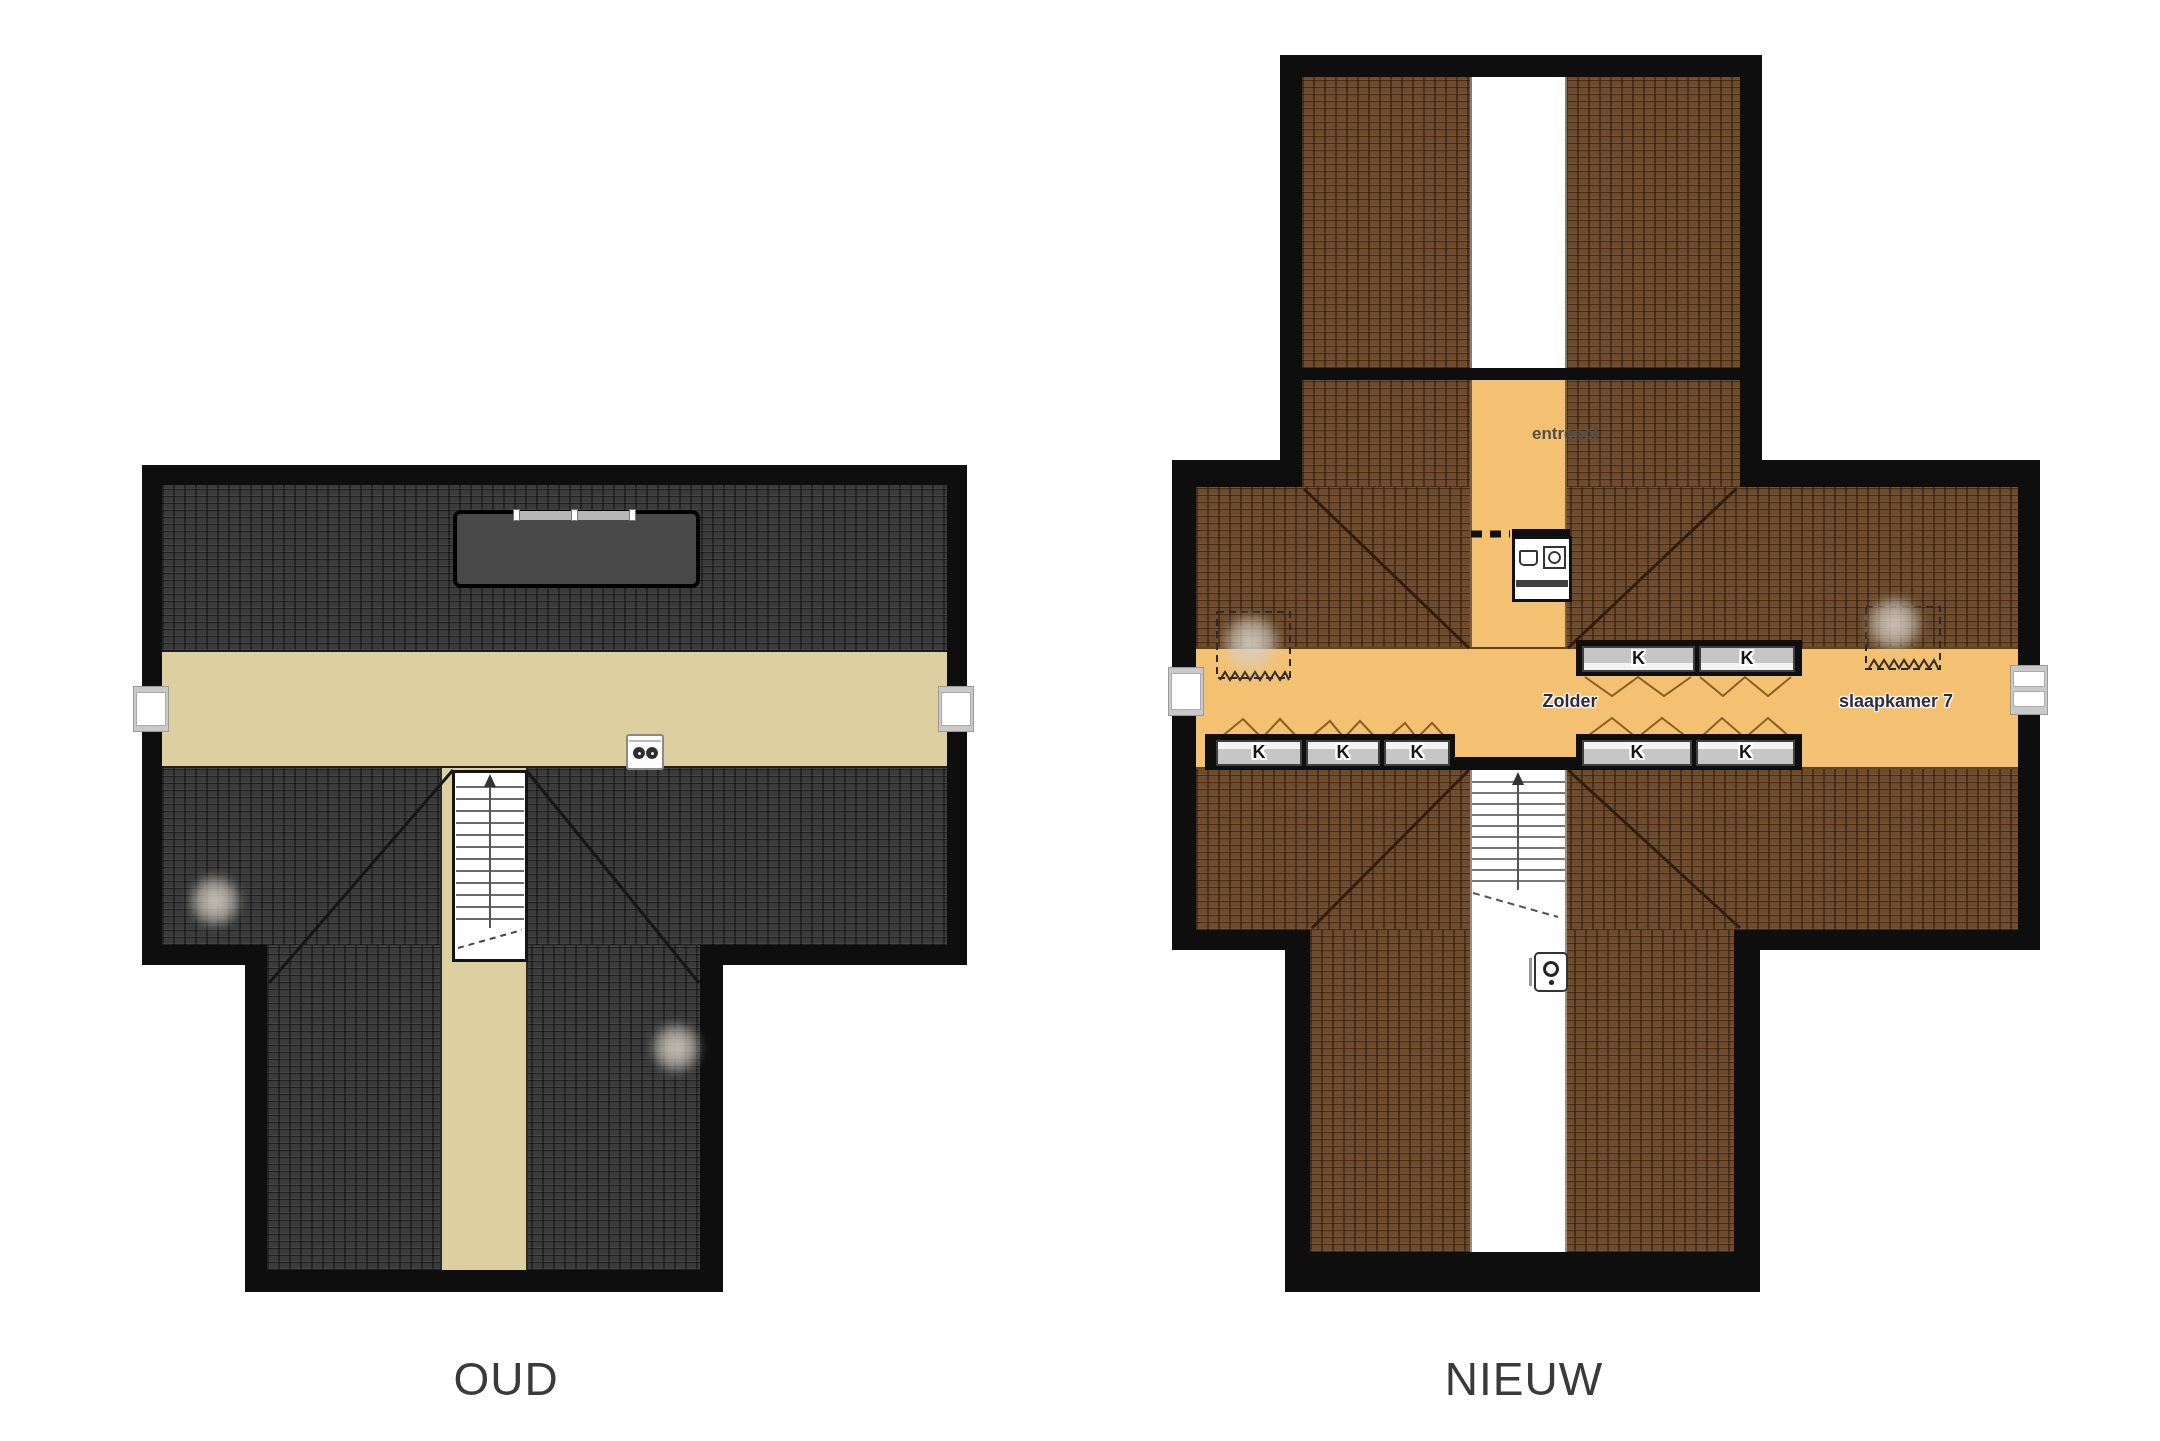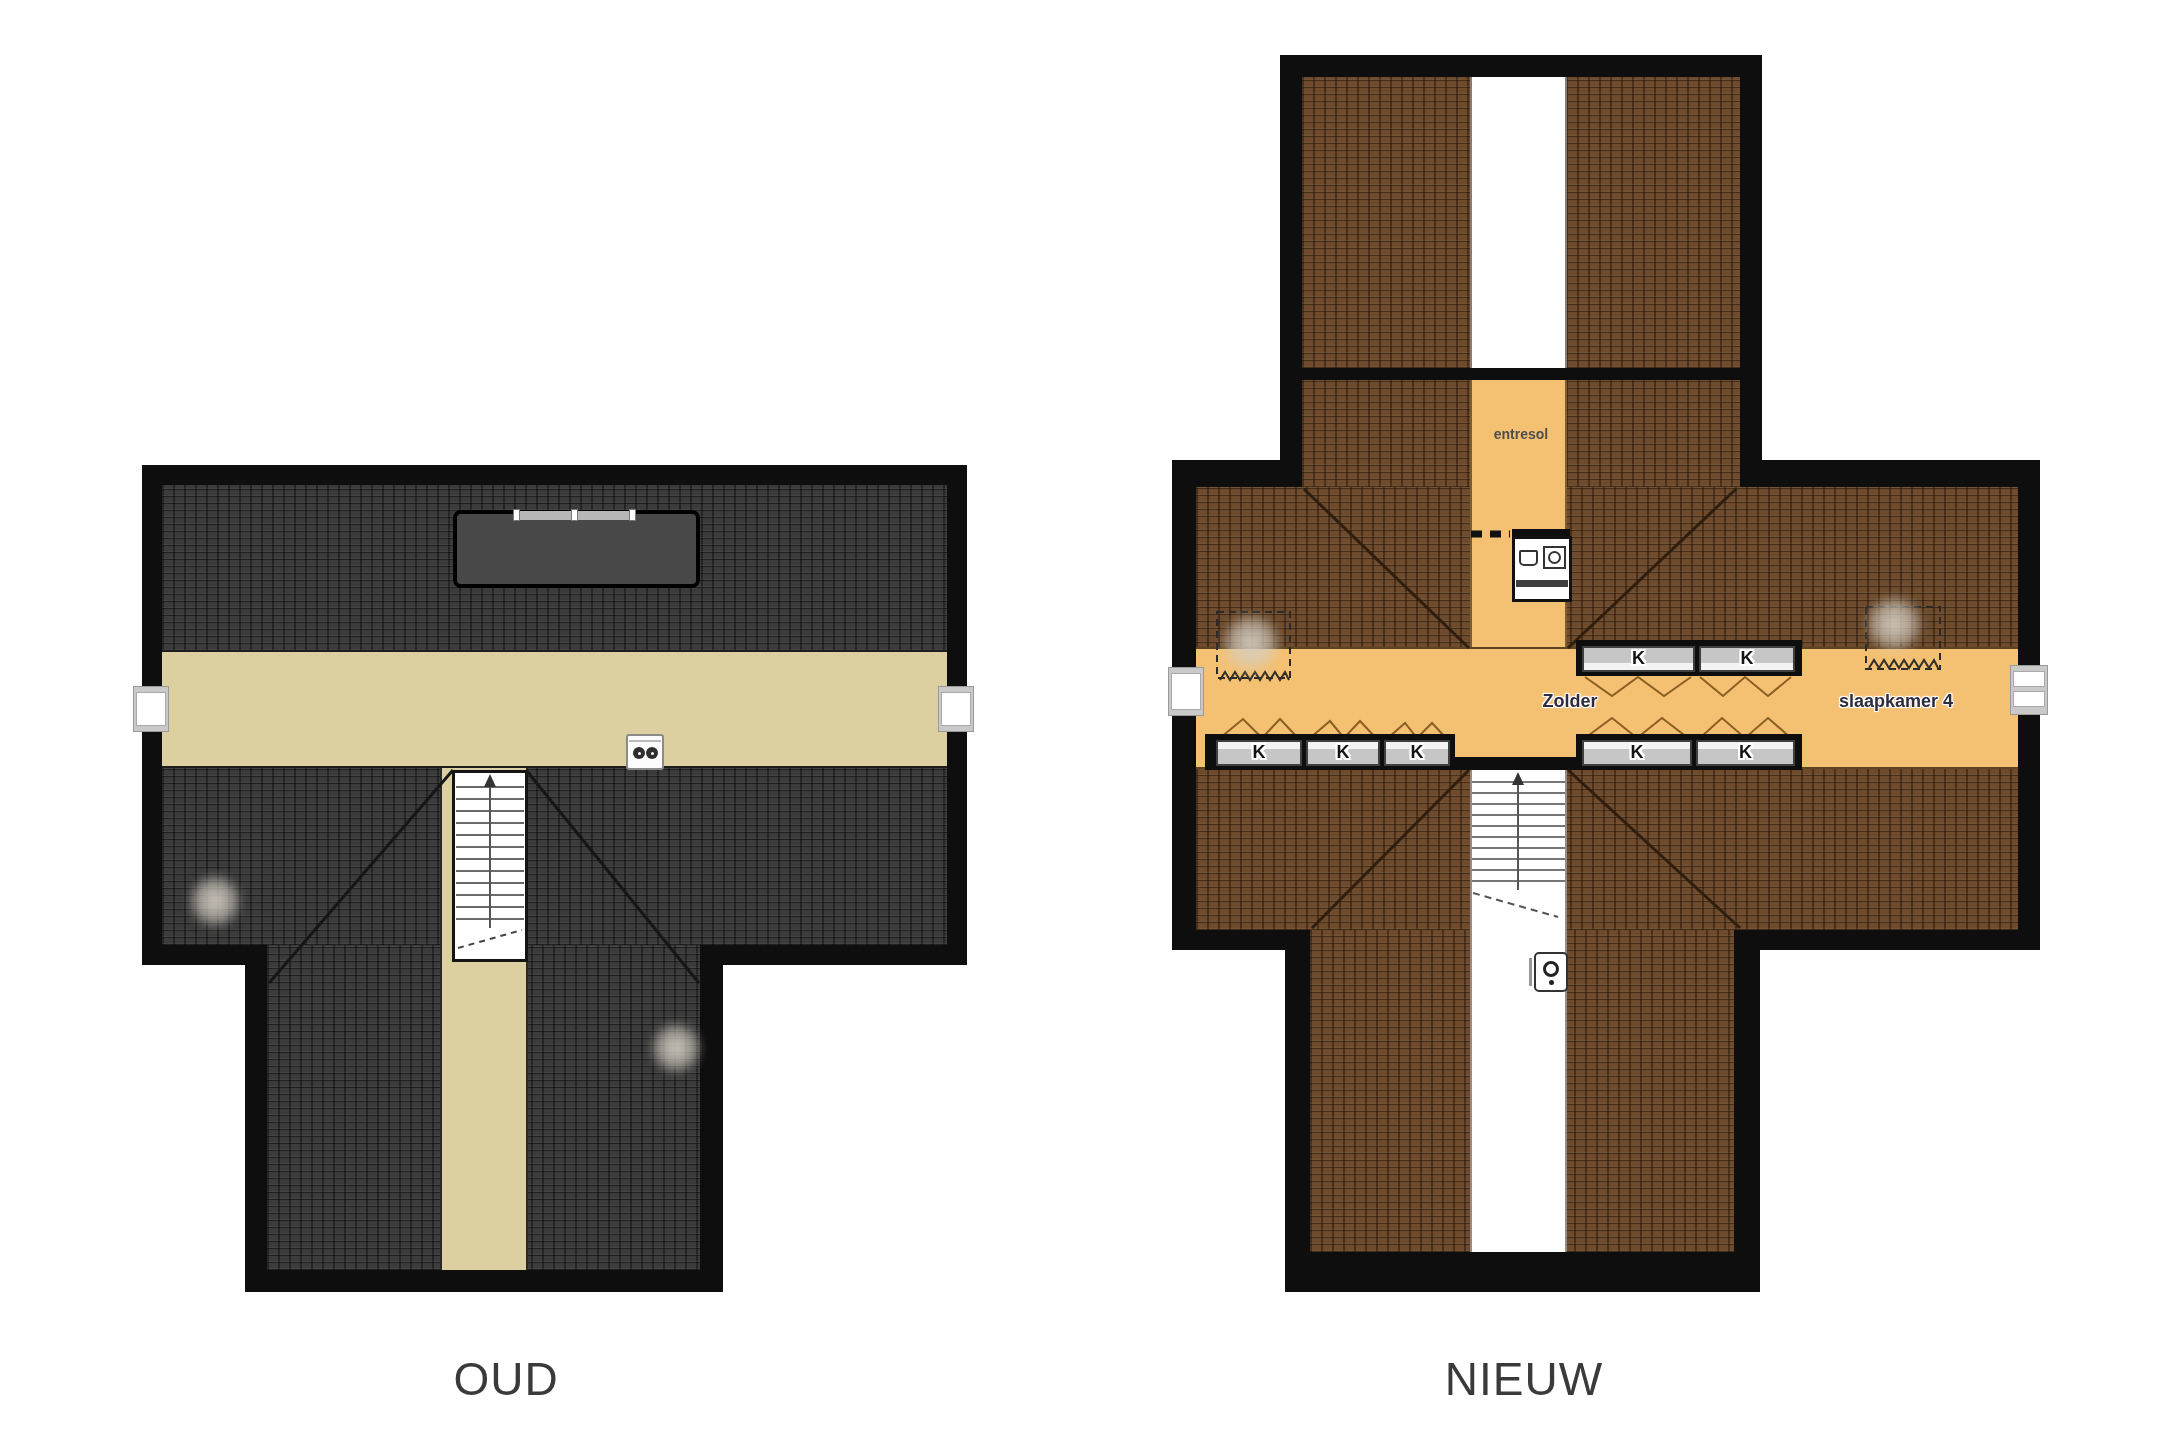--- a/index.html
+++ b/index.html
@@ -13,21 +13,21 @@
   .roof-brown{background-color:#6d4b2c;
     background-image:
       repeating-linear-gradient(0deg, rgba(30,14,2,.5) 0 1px, rgba(255,255,255,.05) 1px 2px, transparent 2px 7px),
       repeating-linear-gradient(90deg, rgba(30,14,2,.45) 0 2px, transparent 2px 11px);}
   .floor-tan{background:#ddd0a0;}
   .floor-orange{background:#f4c173;}
   .caption{font-size:46px;color:#3a3a3a;letter-spacing:1px;text-align:center;}
   .room-label{font-size:18px;font-weight:700;color:#2c2c3e;white-space:nowrap;
     transform:translate(-50%,-50%);
     text-shadow:-1px -1px 0 #fff,1px -1px 0 #fff,-1px 1px 0 #fff,1px 1px 0 #fff,0 0 3px #fff;}
-  .entresol-label{font-size:14px;font-weight:700;color:#4e4e4e;white-space:nowrap;transform:translate(-50%,-50%);}
+  .entresol-label{font-size:17px;font-weight:700;color:#4e4e4e;white-space:nowrap;transform:translate(-50%,-50%);margin-left:44px;}
   .closet{border:2px solid #3f3f3f;box-sizing:border-box;}
   .closet-up{background:linear-gradient(#f3f3f3 0 7px,#c6c6c6 7px 100%);} 
   .closet-dn{background:linear-gradient(#c6c6c6 0 calc(100% - 7px),#f3f3f3 calc(100% - 7px) 100%);} 
   .k-label{position:absolute;left:50%;top:50%;transform:translate(-50%,-54%);
     font-size:18px;font-weight:700;color:#141414;
     text-shadow:-2px -2px 0 #fff,2px -2px 0 #fff,-2px 2px 0 #fff,2px 2px 0 #fff,0 2px 0 #fff,0 -2px 0 #fff,2px 0 0 #fff,-2px 0 0 #fff;}
   .window-outer{background:#c9c9c9;border:1px solid #9a9a9a;box-sizing:border-box;}
   .window-inner{background:#ffffff;border:1px solid #aaaaaa;box-sizing:border-box;}
   .smudge{border-radius:50%;filter:blur(4px);
     background:radial-gradient(circle, rgba(213,207,196,.95) 0%, rgba(213,207,196,.6) 45%, rgba(213,207,196,0) 72%);}
@@ -177,16 +177,16 @@
     </div>
 </div>
 
 <div class="abs smudge" style="left:188px;top:872px;width:54px;height:58px;"></div>
 <div class="abs smudge" style="left:650px;top:1020px;width:52px;height:56px;"></div>
 <div class="abs smudge" style="left:1220px;top:612px;width:62px;height:62px;"></div>
 <div class="abs smudge" style="left:1864px;top:594px;width:60px;height:60px;"></div>
 
 <div class="abs entresol-label" style="left:1521px;top:434px;">entresol</div>
 <div class="abs room-label" style="left:1570px;top:701px;">Zolder</div>
-<div class="abs room-label" style="left:1896px;top:701px;">slaapkamer 4</div>
+<div class="abs room-label" style="left:1896px;top:701px;">slaapkamer 7</div>
 
 <div class="abs caption" style="left:406px;top:1352px;width:200px;">OUD</div>
 <div class="abs caption" style="left:1424px;top:1352px;width:200px;">NIEUW</div>
 
 </body></html>

